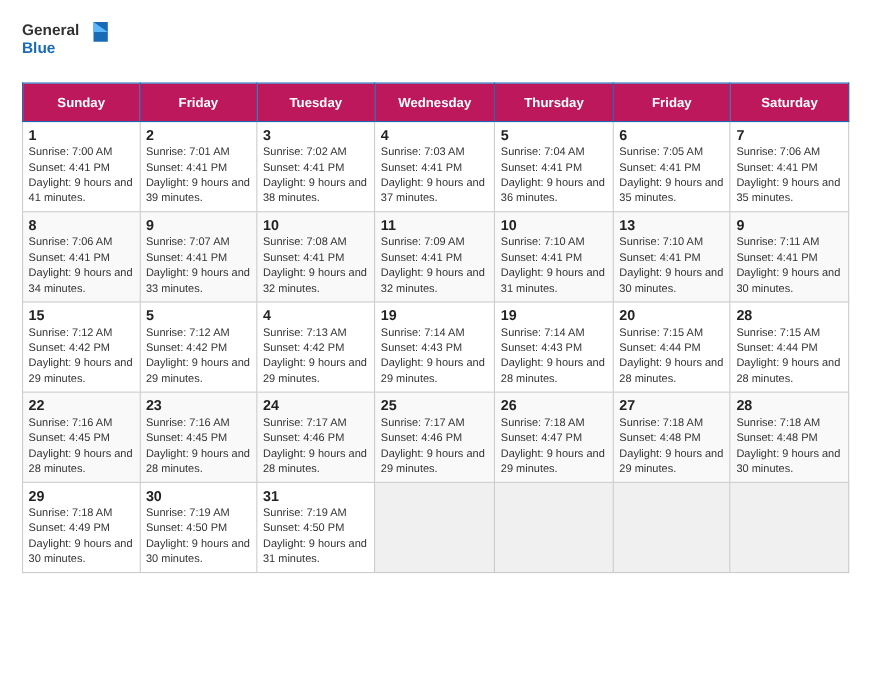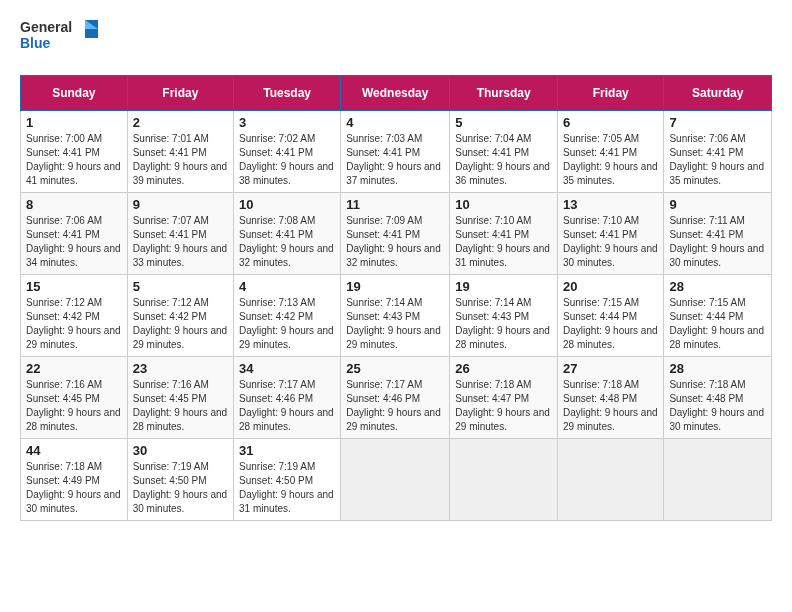--- a/index.html
+++ b/index.html
@@ -128,28 +128,28 @@
         <td><span class="day-num">5</span><span class="day-info">Sunrise: 7:12 AM<br>Sunset: 4:42 PM<br>Daylight: 9 hours and 29 minutes.</span></td>
         <td><span class="day-num">4</span><span class="day-info">Sunrise: 7:13 AM<br>Sunset: 4:42 PM<br>Daylight: 9 hours and 29 minutes.</span></td>
         <td><span class="day-num">19</span><span class="day-info">Sunrise: 7:14 AM<br>Sunset: 4:43 PM<br>Daylight: 9 hours and 29 minutes.</span></td>
         <td><span class="day-num">19</span><span class="day-info">Sunrise: 7:14 AM<br>Sunset: 4:43 PM<br>Daylight: 9 hours and 28 minutes.</span></td>
         <td><span class="day-num">20</span><span class="day-info">Sunrise: 7:15 AM<br>Sunset: 4:44 PM<br>Daylight: 9 hours and 28 minutes.</span></td>
         <td><span class="day-num">28</span><span class="day-info">Sunrise: 7:15 AM<br>Sunset: 4:44 PM<br>Daylight: 9 hours and 28 minutes.</span></td>
       </tr>
       <tr>
         <td><span class="day-num">22</span><span class="day-info">Sunrise: 7:16 AM<br>Sunset: 4:45 PM<br>Daylight: 9 hours and 28 minutes.</span></td>
         <td><span class="day-num">23</span><span class="day-info">Sunrise: 7:16 AM<br>Sunset: 4:45 PM<br>Daylight: 9 hours and 28 minutes.</span></td>
-        <td><span class="day-num">34</span><span class="day-info">Sunrise: 7:17 AM<br>Sunset: 4:46 PM<br>Daylight: 9 hours and 28 minutes.</span></td>
+        <td><span class="day-num">24</span><span class="day-info">Sunrise: 7:17 AM<br>Sunset: 4:46 PM<br>Daylight: 9 hours and 28 minutes.</span></td>
         <td><span class="day-num">25</span><span class="day-info">Sunrise: 7:17 AM<br>Sunset: 4:46 PM<br>Daylight: 9 hours and 29 minutes.</span></td>
         <td><span class="day-num">26</span><span class="day-info">Sunrise: 7:18 AM<br>Sunset: 4:47 PM<br>Daylight: 9 hours and 29 minutes.</span></td>
         <td><span class="day-num">27</span><span class="day-info">Sunrise: 7:18 AM<br>Sunset: 4:48 PM<br>Daylight: 9 hours and 29 minutes.</span></td>
         <td><span class="day-num">28</span><span class="day-info">Sunrise: 7:18 AM<br>Sunset: 4:48 PM<br>Daylight: 9 hours and 30 minutes.</span></td>
       </tr>
       <tr>
-        <td><span class="day-num">44</span><span class="day-info">Sunrise: 7:18 AM<br>Sunset: 4:49 PM<br>Daylight: 9 hours and 30 minutes.</span></td>
+        <td><span class="day-num">29</span><span class="day-info">Sunrise: 7:18 AM<br>Sunset: 4:49 PM<br>Daylight: 9 hours and 30 minutes.</span></td>
         <td><span class="day-num">30</span><span class="day-info">Sunrise: 7:19 AM<br>Sunset: 4:50 PM<br>Daylight: 9 hours and 30 minutes.</span></td>
         <td><span class="day-num">31</span><span class="day-info">Sunrise: 7:19 AM<br>Sunset: 4:50 PM<br>Daylight: 9 hours and 31 minutes.</span></td>
         <td class="empty-cell"></td>
         <td class="empty-cell"></td>
         <td class="empty-cell"></td>
         <td class="empty-cell"></td>
       </tr>
     </tbody>
 </table>
 

